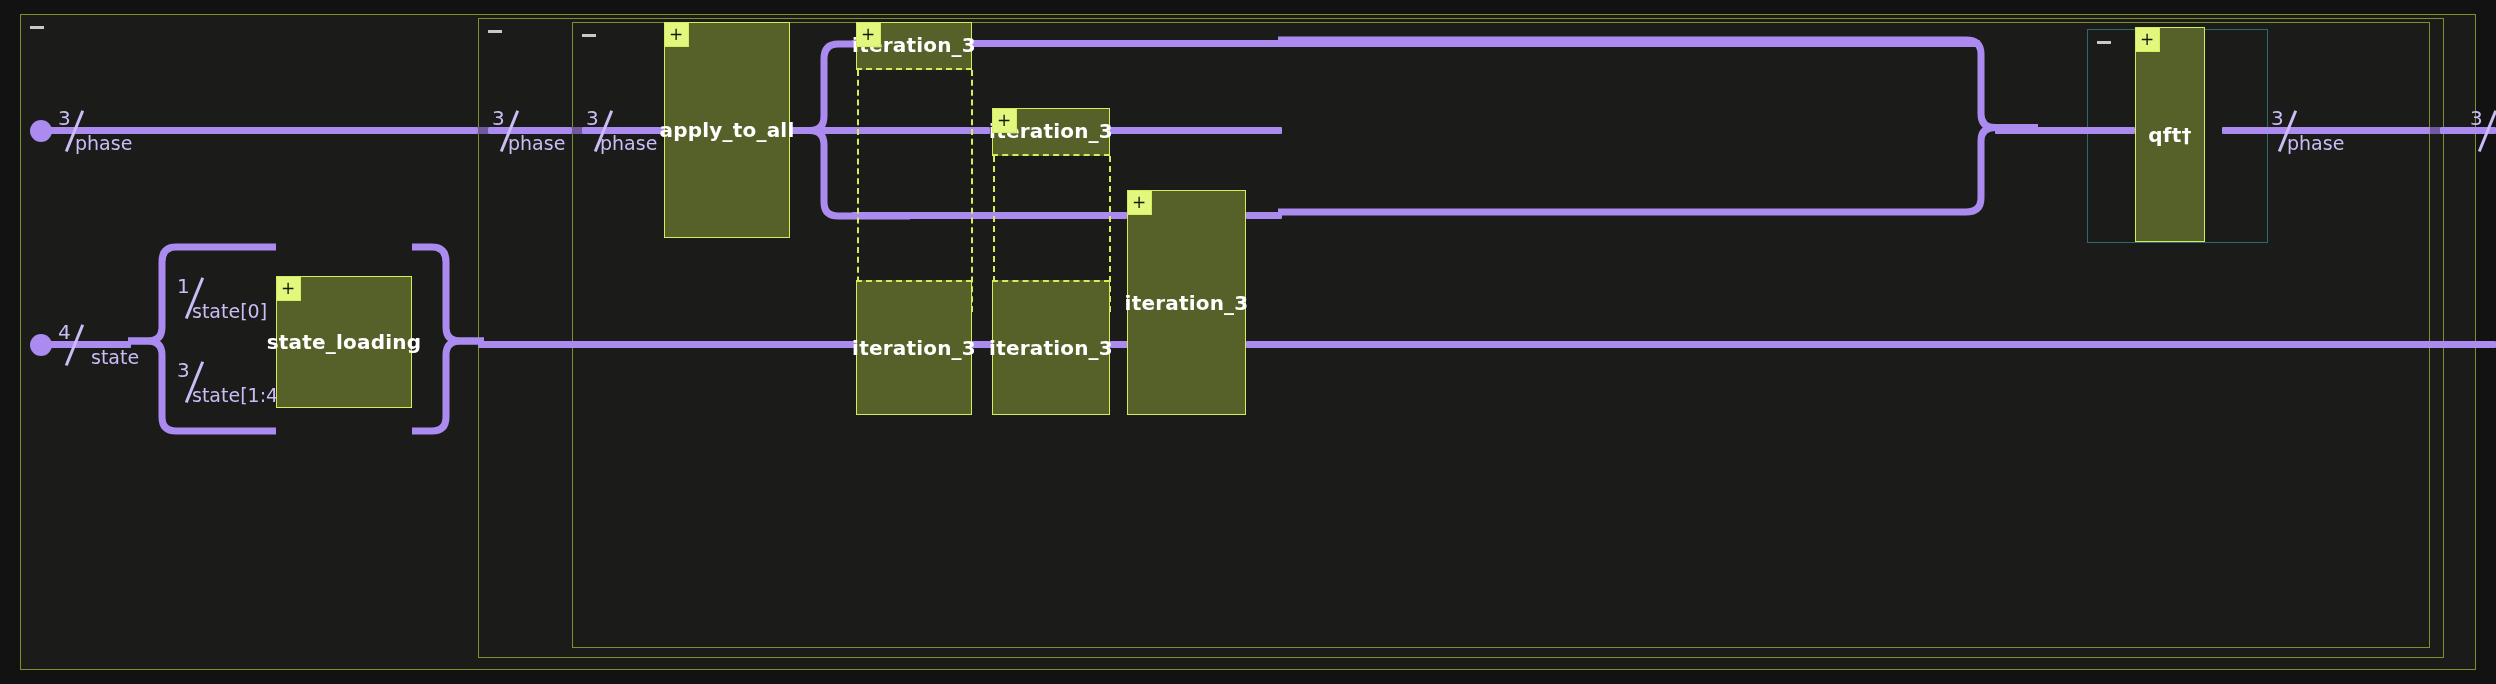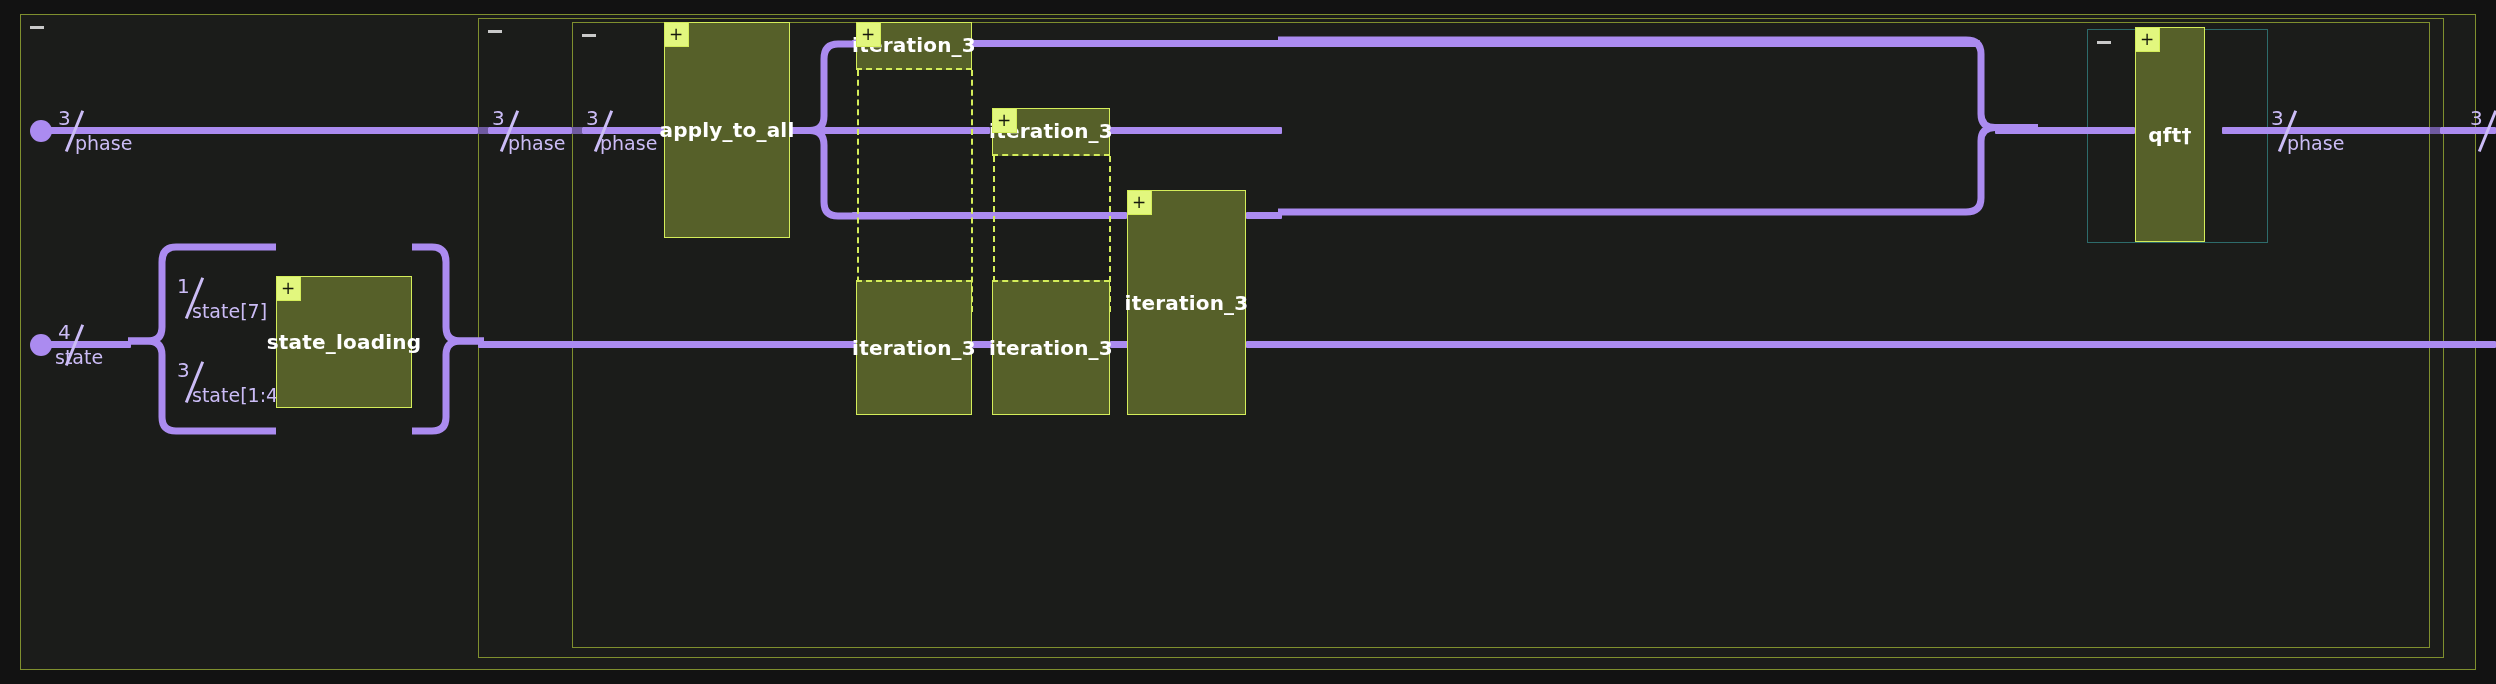--- a/index.html
+++ b/index.html
@@ -114,29 +114,29 @@
 
   <div class="seam" style="left:2430px;top:127px;"></div>
   <div class="wire" style="left:2440px;top:127px;width:56px;"></div>
   <div class="tick" style="left:2486px;top:109px;height:44px;"></div>
   <div class="wnum" style="left:2470px;top:106px;">3</div>
 
   <div class="node" style="left:30px;top:334px;"></div>
   <div class="wire" style="left:41px;top:341px;width:90px;"></div>
   <div class="tick" style="left:73px;top:323px;height:44px;"></div>
   <div class="wnum" style="left:58px;top:320px;">4</div>
-  <div class="wlabel" style="left:55px;top:346px;">state</div>
+  <div class="wlabel" style="left:91px;top:346px;">state</div>
 
   <svg class="rt" style="left:128px;top:240px;width:160px;height:220px;">
     <path d="M 0,101 L 20,101 Q 34,101 34,87 L 34,22 Q 34,7 48,7 L 148,7"></path>
     <path d="M 0,101 L 20,101 Q 34,101 34,115 L 34,177 Q 34,191 48,191 L 148,191"></path>
   </svg>
   <div class="tick" style="left:193px;top:276px;height:44px;"></div>
   <div class="wnum" style="left:177px;top:274px;">1</div>
-  <div class="wlabel" style="left:192px;top:300px;">state[7]</div>
+  <div class="wlabel" style="left:192px;top:300px;">state[0]</div>
 
   <div class="tick" style="left:193px;top:360px;height:44px;"></div>
   <div class="wnum" style="left:177px;top:358px;">3</div>
   <div class="wlabel" style="left:192px;top:384px;">state[1:4]</div>
 
   <svg class="rt" style="left:412px;top:240px;width:160px;height:220px;">
     <path d="M 0,7 L 20,7 Q 34,7 34,22 L 34,87 Q 34,101 48,101 L 72,101"></path>
     <path d="M 0,191 L 20,191 Q 34,191 34,177 L 34,115 Q 34,101 48,101 L 72,101"></path>
   </svg>
   <div class="wire" style="left:478px;top:341px;width:380px;"></div>

